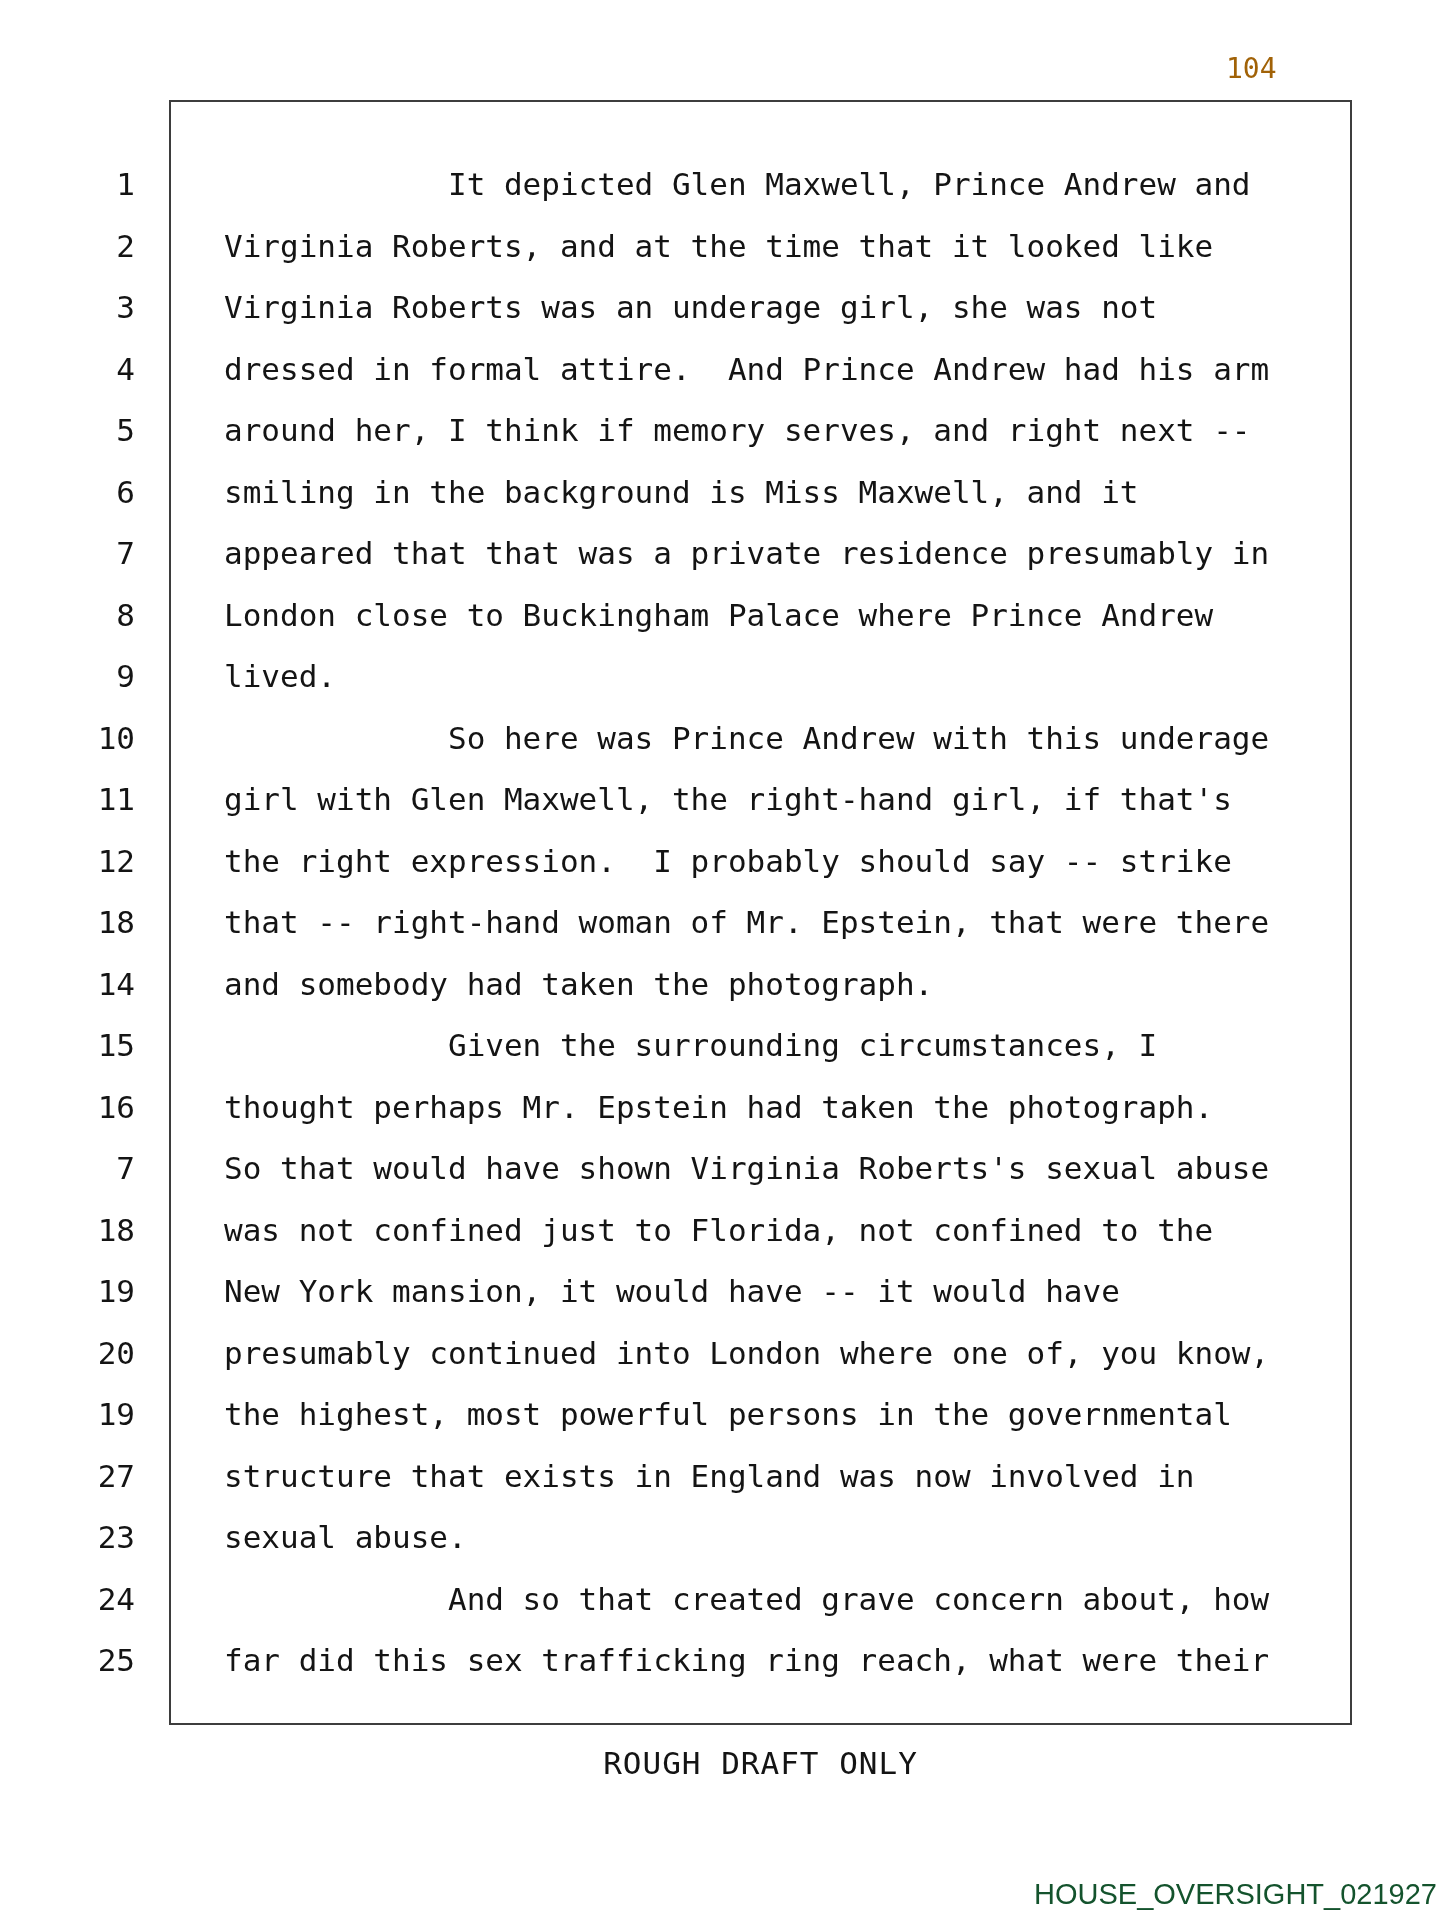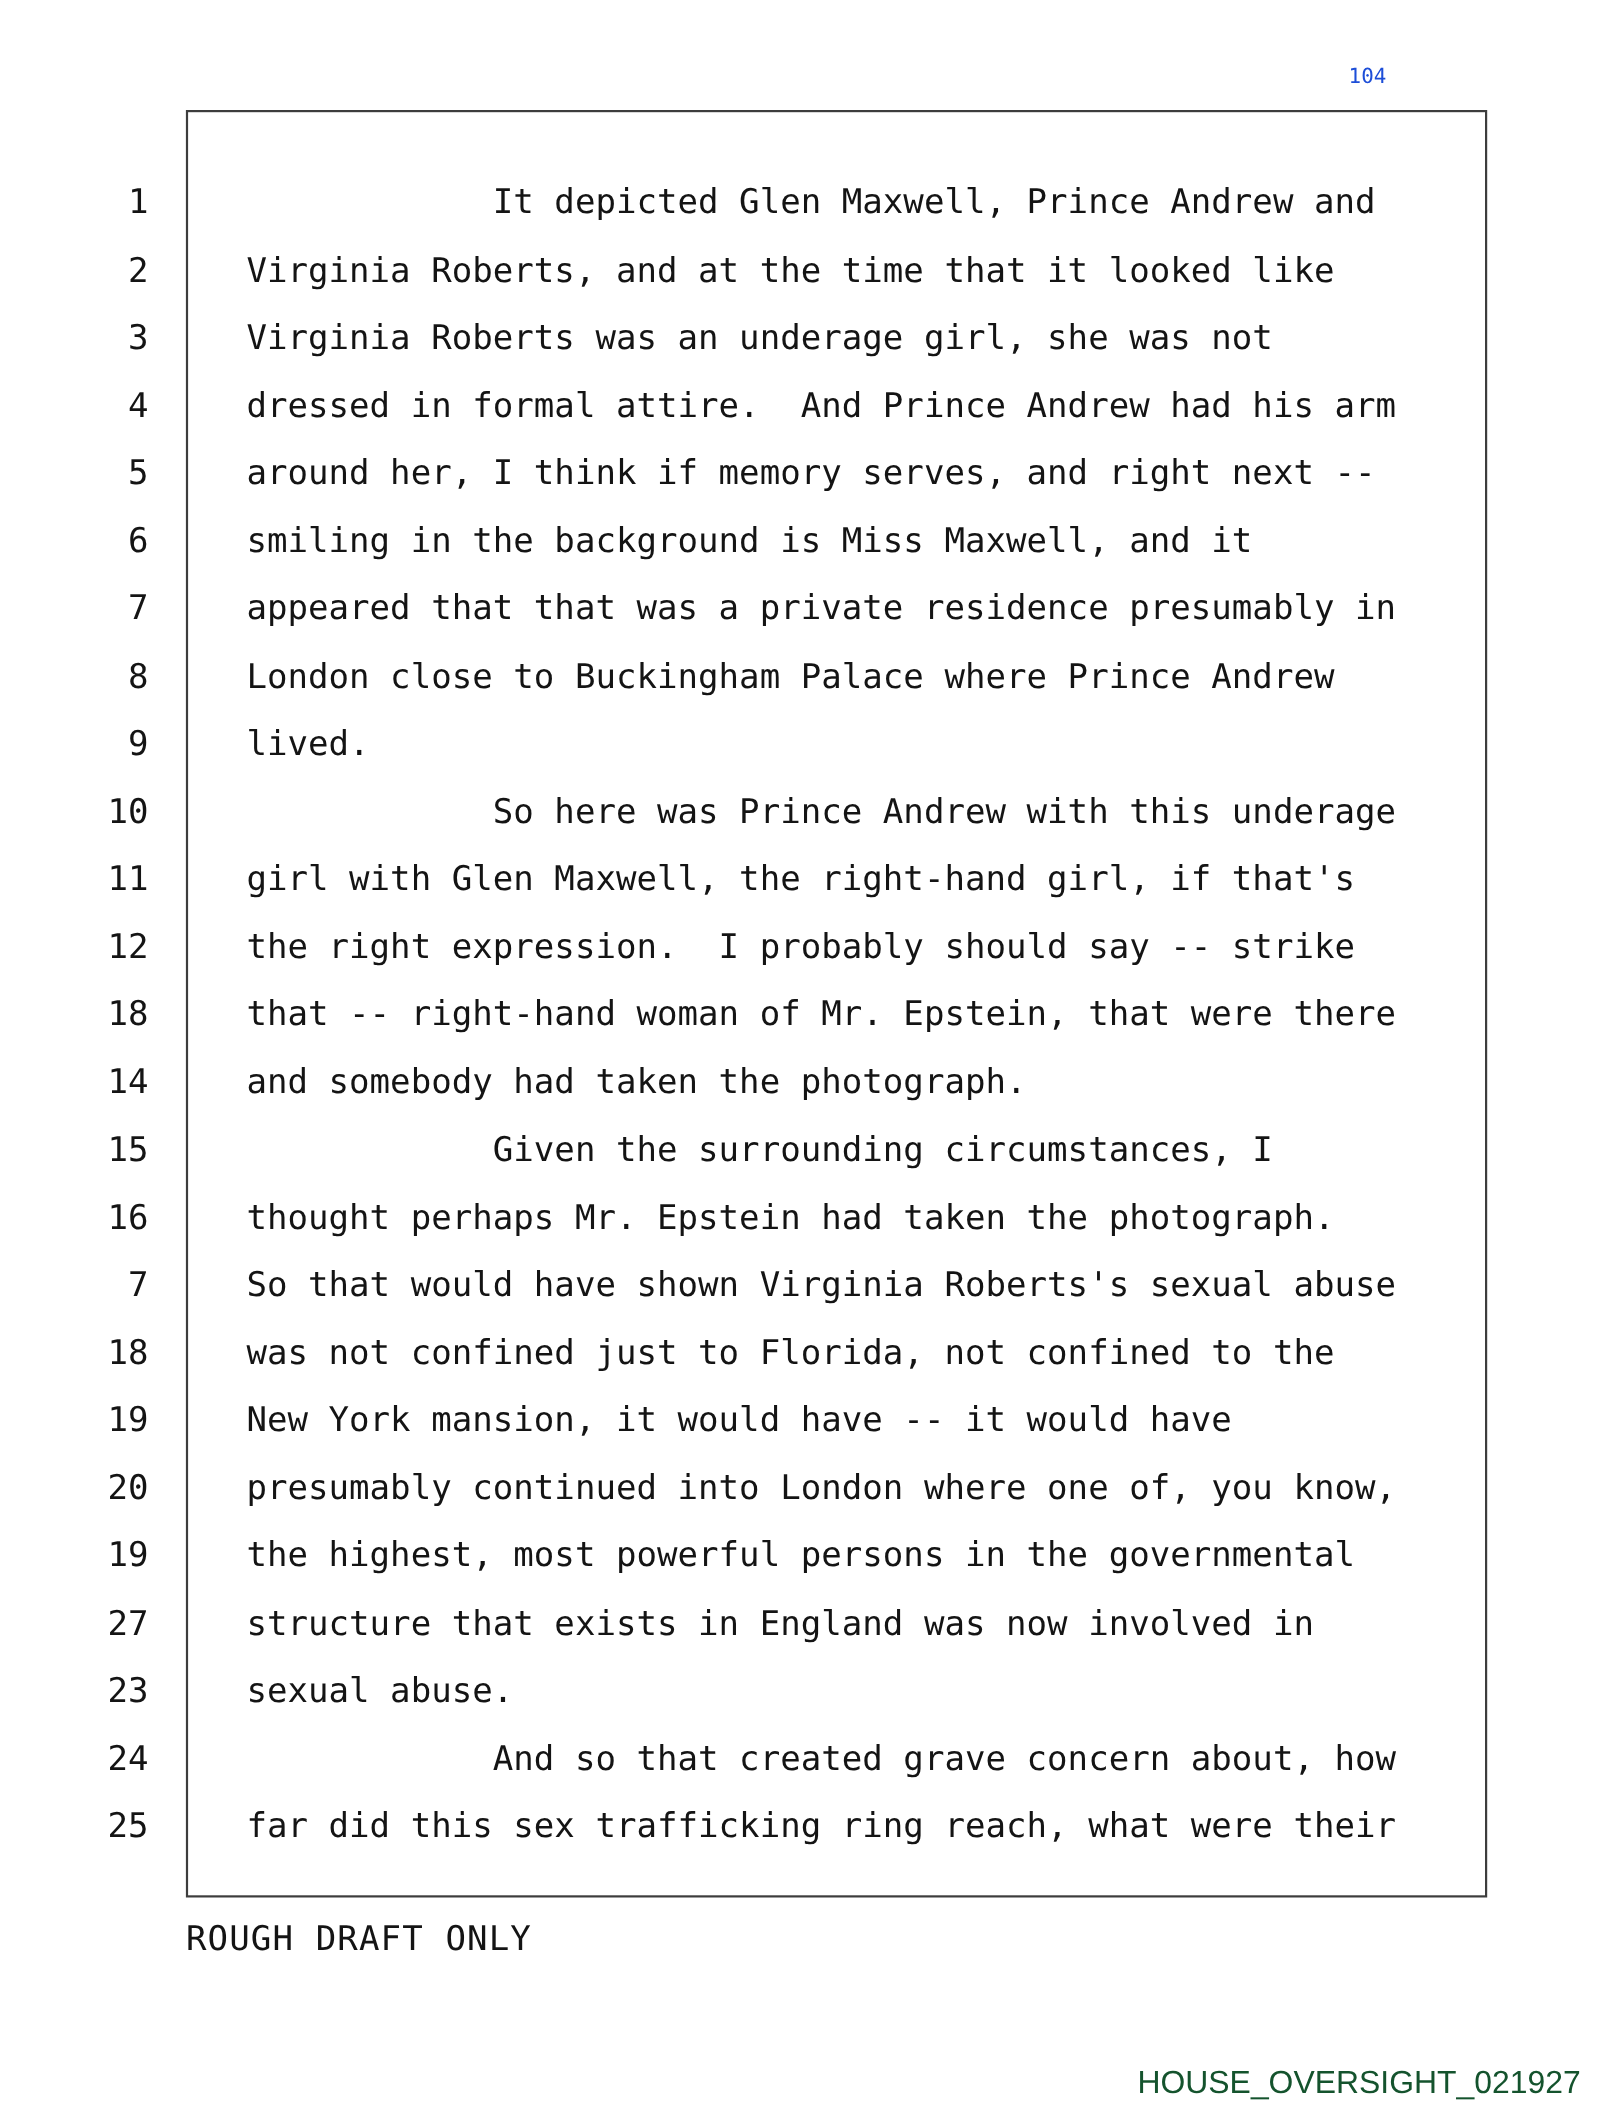--- a/index.html
+++ b/index.html
@@ -12,23 +12,23 @@
     width: 1453px;
     height: 1920px;
     overflow: hidden;
     font-family: "DejaVu Sans Mono", monospace;
     color: #141414;
   }
   .page-number {
     position: absolute;
     top: 52px;
     left: 1226px;
-    font-size: 19px;
+    font-size: 28px;
     line-height: 34px;
-    color: #1d4ed8;
+    color: #a16207;
   }
   .transcript-box {
     position: absolute;
     left: 169px;
     top: 100px;
     width: 1183px;
     height: 1625px;
     border: 2px solid #3d3d3d;
     box-sizing: border-box;
     background: #ffffff;
@@ -54,21 +54,21 @@
   }
   .transcript-lines .tx-row {
     height: 61.5px;
     line-height: 61.5px;
   }
   .rough-draft {
     position: absolute;
     left: 169px;
     top: 1741px;
     width: 1183px;
-    text-align: left;
+    text-align: center;
     font-size: 31px;
     line-height: 44px;
     letter-spacing: 1px;
     color: #141414;
   }
   .bates-number {
     position: absolute;
     top: 1878px;
     right: 16px;
     font-family: "Liberation Sans", sans-serif;

